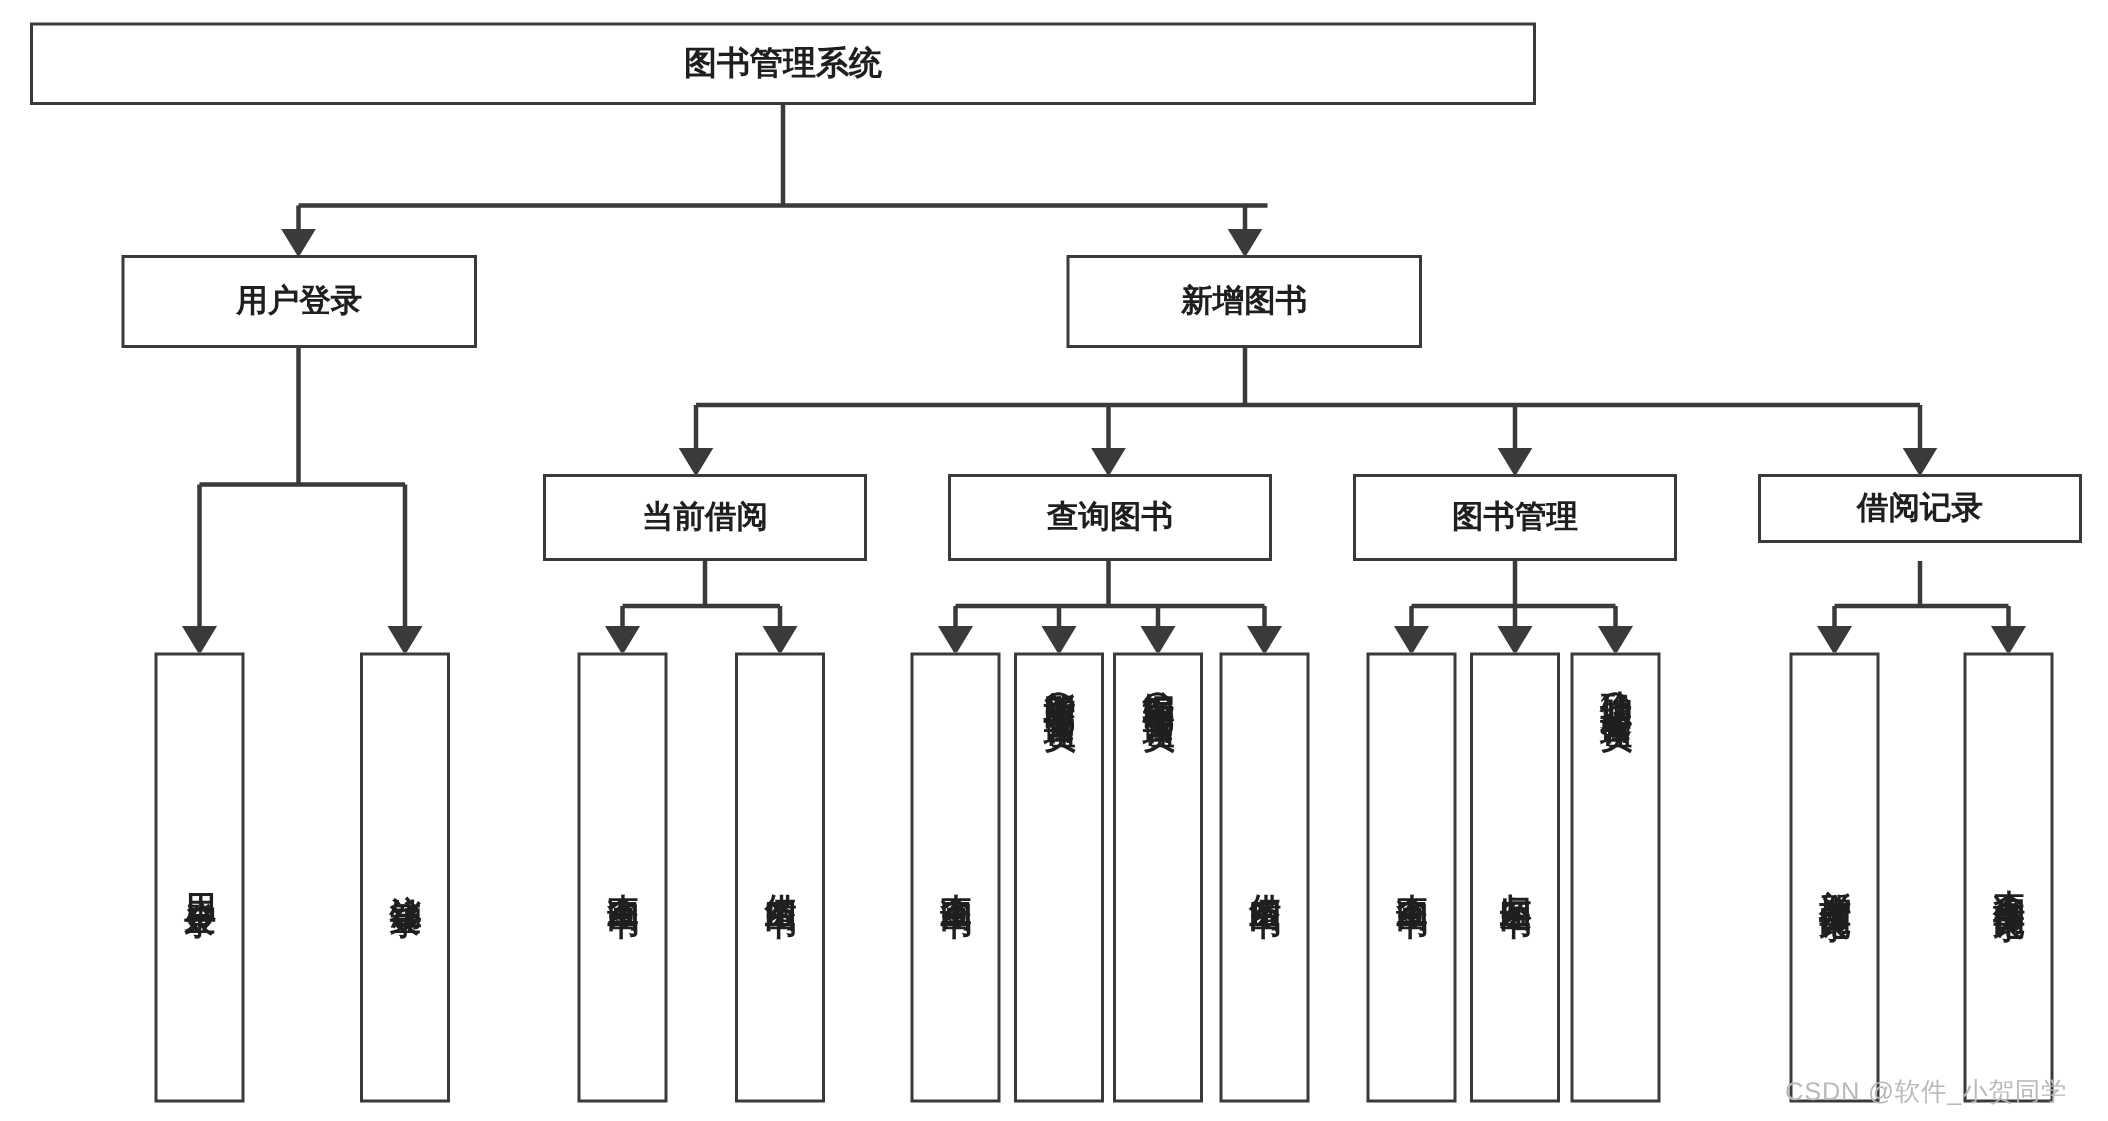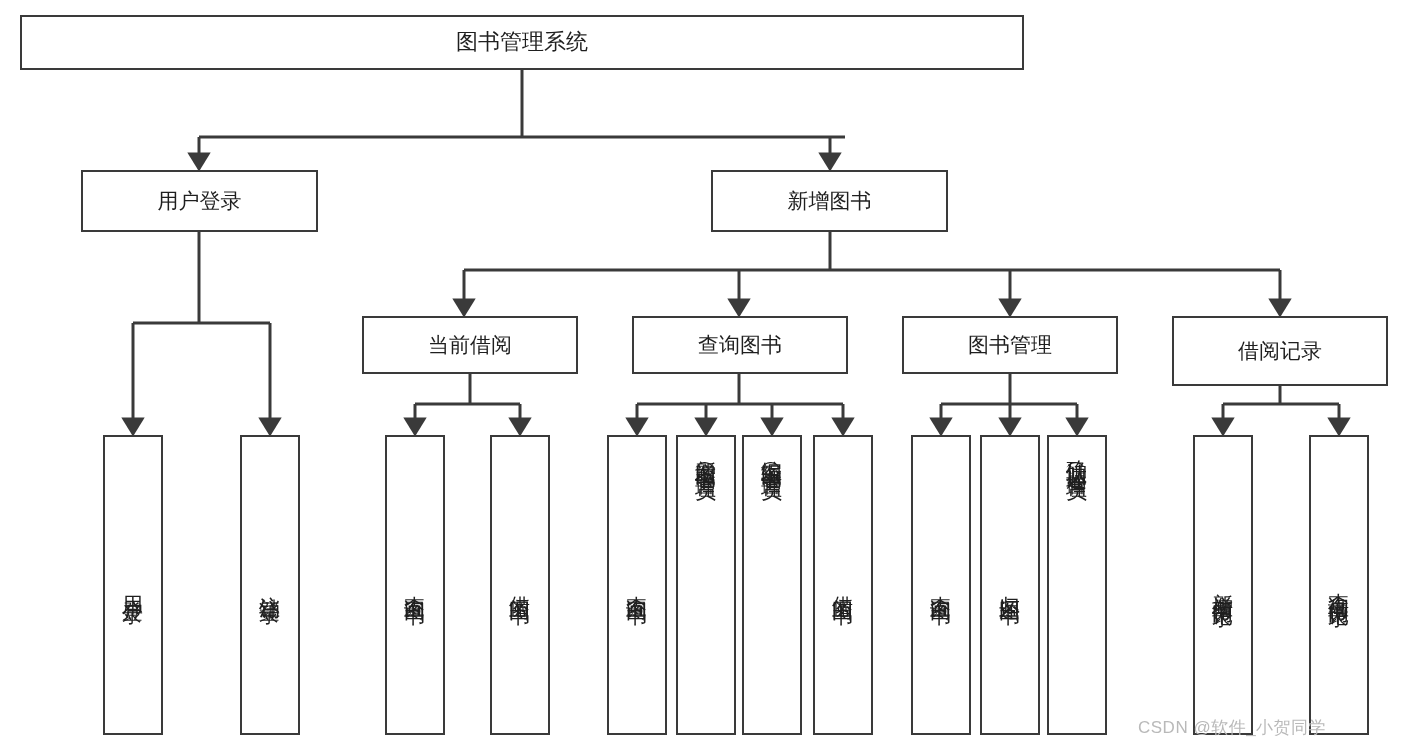--- a/index.html
+++ b/index.html
@@ -33,20 +33,21 @@
     display: flex;
     align-items: center;
     justify-content: center;
     color: #1f1f1f;
   }
   .node .label {
     display: block;
     text-align: center;
     line-height: 1.1;
     white-space: nowrap;
+    font-weight: bold;
   }
   .node.horiz .label {
     font-size: 21px;
   }
   .node.root .label {
     font-size: 22px;
   }
   .node.vert {
     align-items: flex-start;
     padding-top: 6px;
@@ -138,21 +139,21 @@
 
   <div class="node horiz" style="left:362px; top:316px; width:216px; height:58px;">
     <span class="label">当前借阅</span>
   </div>
   <div class="node horiz" style="left:632px; top:316px; width:216px; height:58px;">
     <span class="label">查询图书</span>
   </div>
   <div class="node horiz" style="left:902px; top:316px; width:216px; height:58px;">
     <span class="label">图书管理</span>
   </div>
-  <div class="node horiz" style="left:1172px; top:316px; width:216px; height:70px;">
+  <div class="node horiz" style="left:1172px; top:316px; width:216px; height:46px;">
     <span class="label">借阅记录</span>
   </div>
 
   <div class="node vert centered" style="left:103px; top:435px; width:60px; height:300px;">
     <span class="label">用户登录</span>
   </div>
   <div class="node vert centered" style="left:240px; top:435px; width:60px; height:300px;">
     <span class="label">注销登录</span>
   </div>
 
@@ -186,15 +187,15 @@
     <span class="label">确认归还（管理员）</span>
   </div>
 
   <div class="node vert centered" style="left:1193px; top:435px; width:60px; height:300px;">
     <span class="label">新增借阅记录</span>
   </div>
   <div class="node vert centered" style="left:1309px; top:435px; width:60px; height:300px;">
     <span class="label">查询借阅记录</span>
   </div>
 
-  <div class="watermark" style="left:1138px; top:716px;">CSDN @软件_小贺同学</div>
+  <div class="watermark" style="left:1190px; top:716px;">CSDN @软件_小贺同学</div>
 
 </div>
 
 </body></html>

